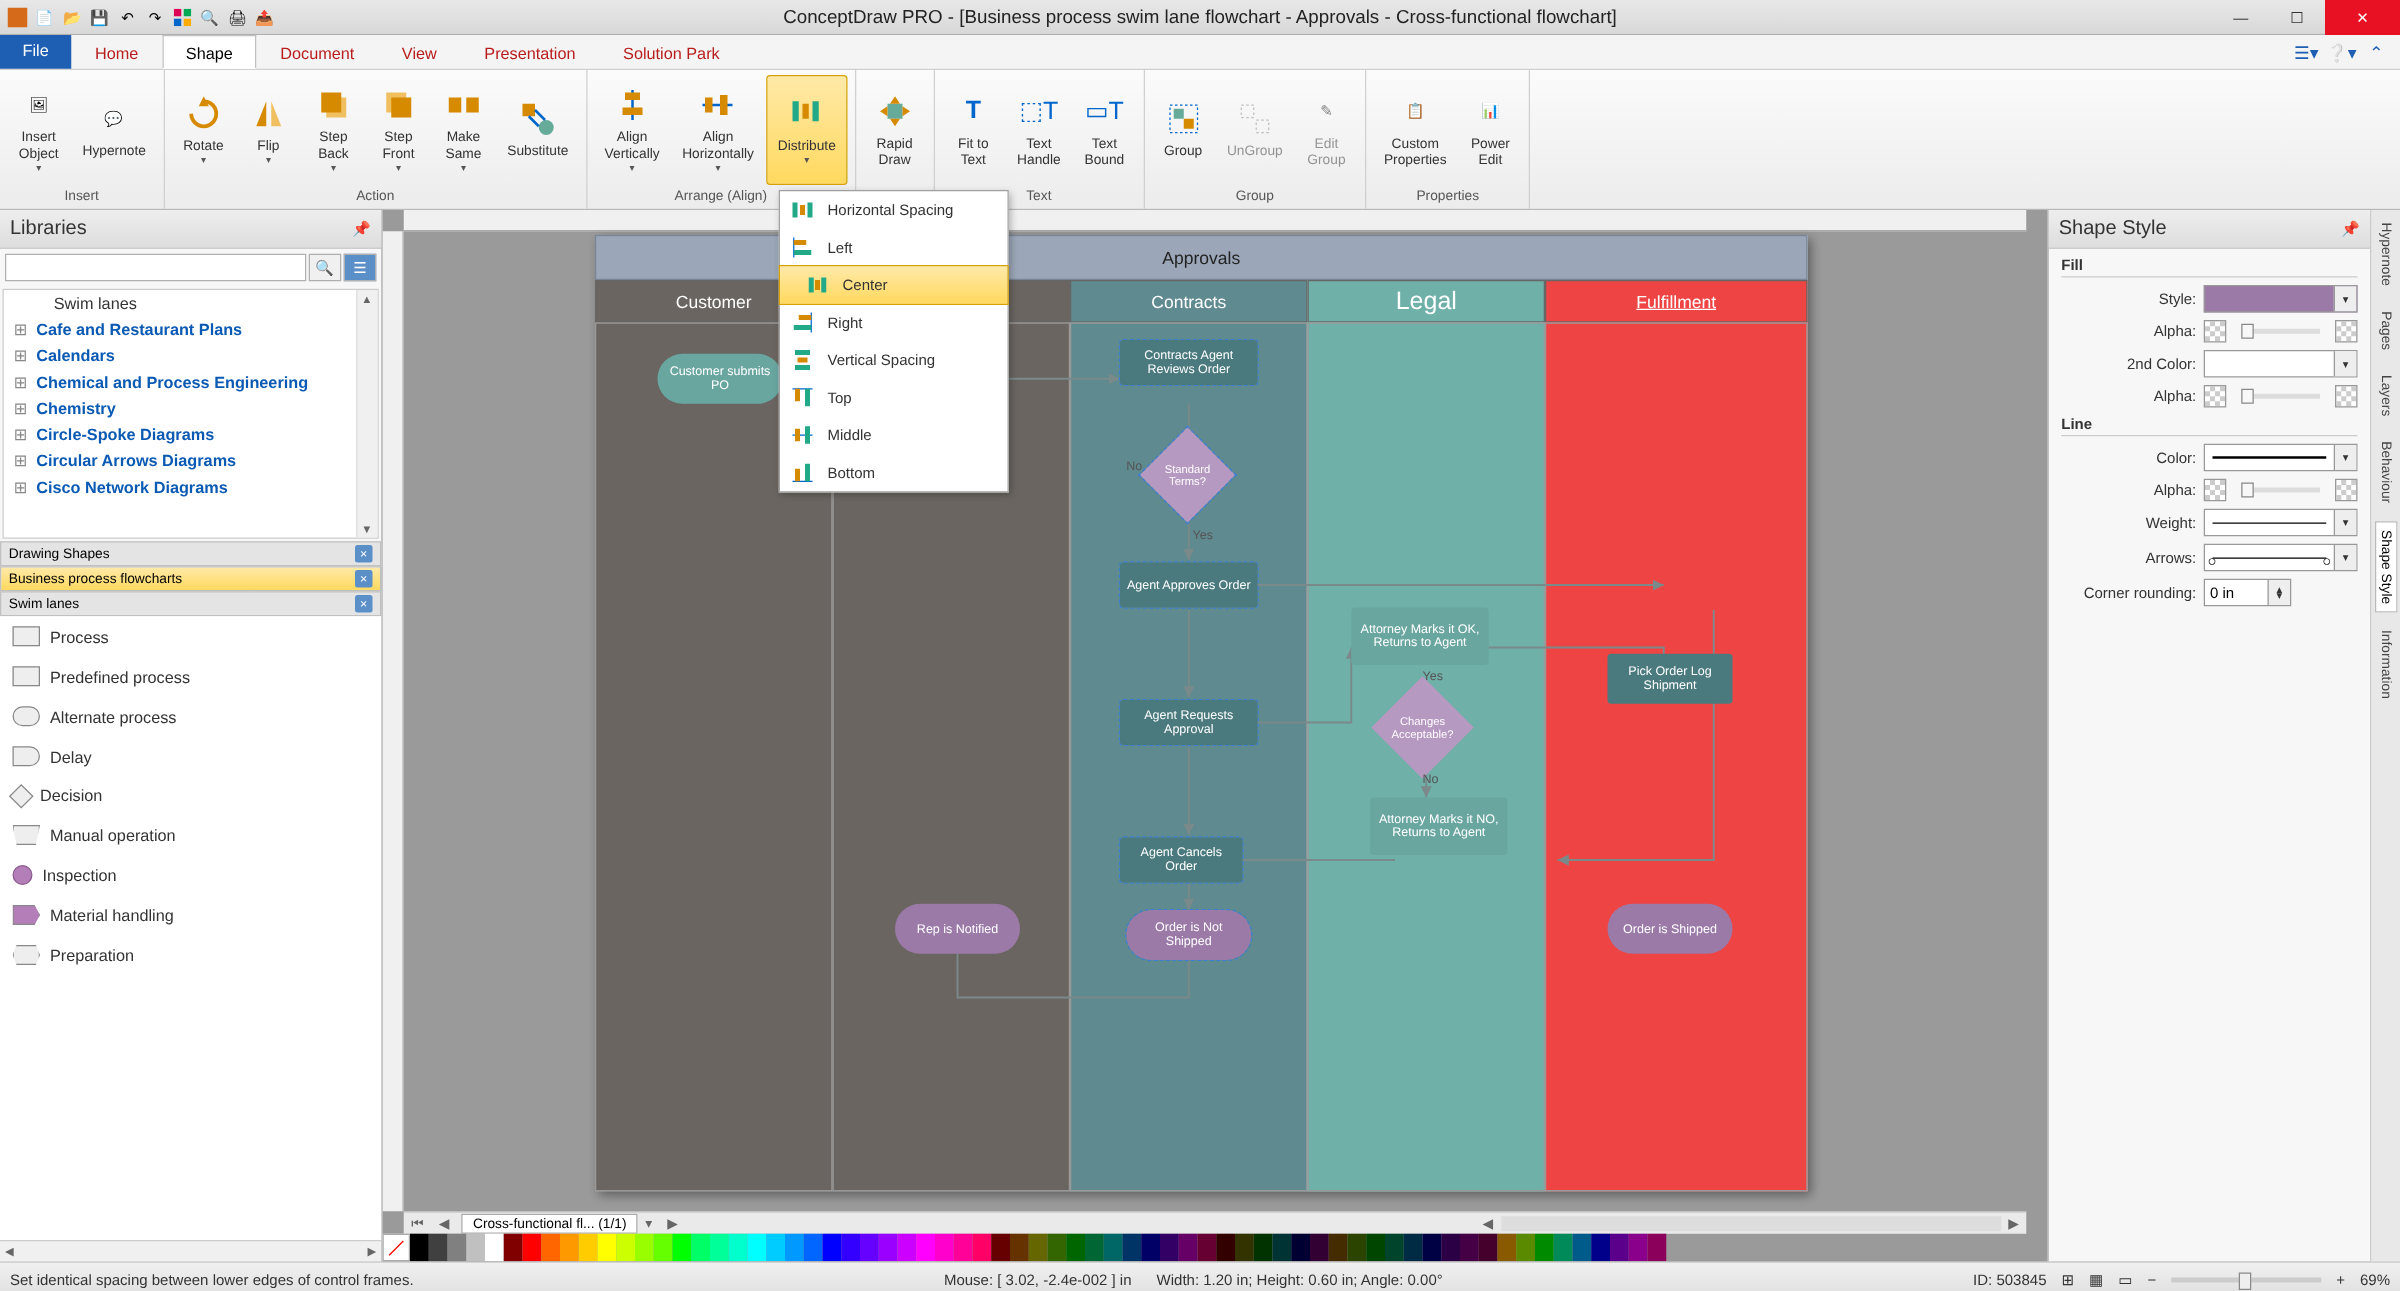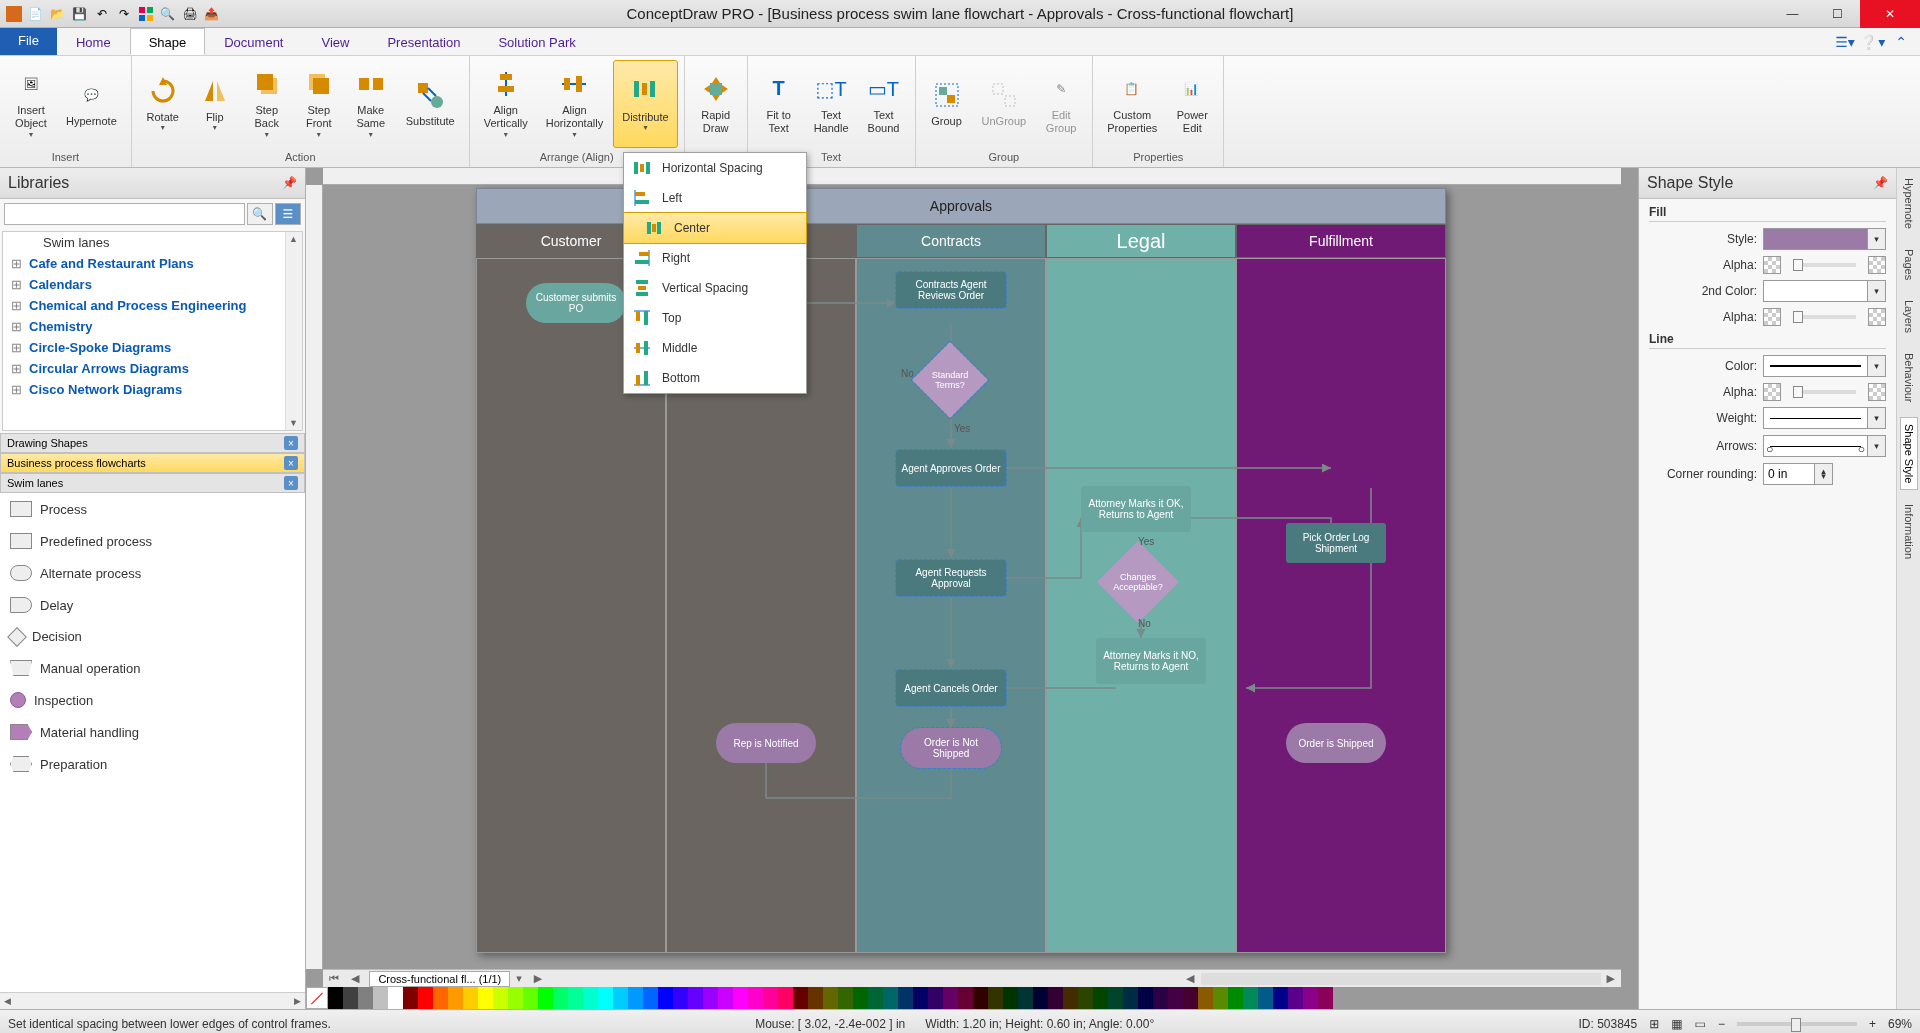--- a/index.html
+++ b/index.html
@@ -10,21 +10,21 @@
 .qat { display: flex; gap: 2px; padding: 0 4px; align-items: center; }
 .qat-btn { width: 20px; height: 20px; display:flex;align-items:center;justify-content:center; }
 .titlebar-title { position:absolute; left:50%; transform:translateX(-50%); font-size: 15px; color: #222; }
 .win-controls { margin-left: auto; display: flex; }
 .win-btn { width: 45px; height: 28px; display:flex;align-items:center;justify-content:center; color:#333; }
 .win-btn.close { background: #e81123; color:#fff; width:60px; }
 
 
 .tabsrow { height: 28px; background: #f4f4f4; display: flex; align-items: stretch; border-bottom: 1px solid #d0d0d0; position:relative; }
 .file-tab { background: #1e5fb4; color:#fff; padding: 5px 18px; font-size:13px; }
-.tab { padding: 6px 18px; font-size:13px; color:#4c1d95; border:1px solid transparent; }
+.tab { padding: 6px 18px; font-size:13px; color:#b91c1c; border:1px solid transparent; }
 .tab.active { background:#fff; border:1px solid #c0c0c0; border-bottom:1px solid #fff; color:#000; }
 .tabsrow-right { margin-left:auto; display:flex; align-items:center; gap:10px; padding-right:10px; }
 .tabsrow-right span { width:18px; height:18px; display:flex;align-items:center;justify-content:center; color:#1e5fb4; font-size:14px;}
 
 
 .ribbon { height: 112px; background: linear-gradient(#fbfbfb,#ececec); border-bottom:1px solid #b8b8b8; display:flex; }
 .rgroup { border-right:1px solid #d0d0d0; padding: 2px 6px; display:flex; flex-direction:column; }
 .rgroup-items { flex:1; display:flex; align-items:center; gap:2px; }
 .rgroup-label { text-align:center; font-size:11px; color:#555; padding:2px 0; }
 .rbtn { display:flex; flex-direction:column; align-items:center; justify-content:center; padding:4px 8px; min-width:50px; height:88px; }
@@ -79,21 +79,21 @@
 .rulers-v { position:absolute; left:0; top:17px; bottom:40px; width:17px; background:#f0f0f0; border-right:1px solid #aaa; }
 .paper { position:absolute; left:170px; top:20px; width:970px; height:765px; background:#fff; box-shadow:3px 3px 8px rgba(0,0,0,.4); }
 
 
 .swim-title { position:absolute; left:0; top:0; right:0; height:36px; background:#9ba7b8; color:#222; display:flex; align-items:center; justify-content:center; font-size:14px; border:1px solid #7a8698; }
 .swim-header { position:absolute; top:36px; height:34px; display:flex; align-items:center; justify-content:center; color:#fff; font-size:14px; border:1px solid #666; }
 .lane1 { left:0; width:190px; background:#6a6560; }
 .lane2 { left:190px; width:190px; background:#6a6560; }
 .lane3 { left:380px; width:190px; background:#5f8a8f; }
 .lane4 { left:570px; width:190px; background:#6fb0a8; font-size:20px; }
-.lane5 { left:760px; width:210px; background:#701a75; }
+.lane5 { left:760px; width:210px; background:#ef4444;text-decoration:underline; }
 .swim-body { position:absolute; top:70px; bottom:0; border:1px solid #999; }
 
 
 .fshape { position:absolute; display:flex; align-items:center; justify-content:center; text-align:center; font-size:10px; color:#fff; padding:4px; }
 .terminator { border-radius:20px; }
 .process { border-radius:3px; }
 .selected { outline:1px dashed #3a7fd6; }
 
 .c-teal { background:#6aa6a0; }
 .c-darkteal { background:#4a7a7e; }
@@ -596,21 +596,21 @@
       </svg>
 
       <div class="fshape terminator c-teal" style="left:50px;top:95px;width:100px;height:40px">Customer submits PO</div>
 
       <div class="fshape process c-darkteal selected" style="left:420px;top:84px;width:110px;height:36px">Contracts Agent Reviews Order</div>
       <div class="fshape c-ltpurple selected" style="left:447px;top:165px;width:54px;height:54px;transform:rotate(45deg)">
           <span style="transform:rotate(-45deg);display:block;font-size:9px">Standard Terms?</span>
         </div>
       <div class="fshape process c-darkteal selected" style="left:420px;top:262px;width:110px;height:36px">Agent Approves Order</div>
       <div class="fshape process c-darkteal selected" style="left:420px;top:372px;width:110px;height:36px">Agent Requests Approval</div>
-      <div class="fshape process c-darkteal selected" style="left:420px;top:482px;width:110px;height:36px">Agent Cancels Order</div>
+      <div class="fshape process c-darkteal selected" style="left:420px;top:482px;width:98px;height:36px">Agent Cancels Order</div>
       <div class="fshape terminator c-purple selected" style="left:425px;top:540px;width:100px;height:40px">Order is Not Shipped</div>
 
       <div class="fshape terminator c-purple" style="left:240px;top:535px;width:100px;height:40px">Rep is Notified</div>
 
       <div class="fshape process c-teal" style="left:605px;top:298px;width:110px;height:46px">Attorney Marks it OK, Returns to Agent</div>
       <div class="fshape c-ltpurple" style="left:633px;top:365px;width:58px;height:58px;transform:rotate(45deg)">
           <span style="transform:rotate(-45deg);display:block;font-size:9px">Changes Acceptable?</span>
         </div>
       <div class="fshape process c-teal" style="left:620px;top:450px;width:110px;height:46px">Attorney Marks it NO, Returns to Agent</div>
 

